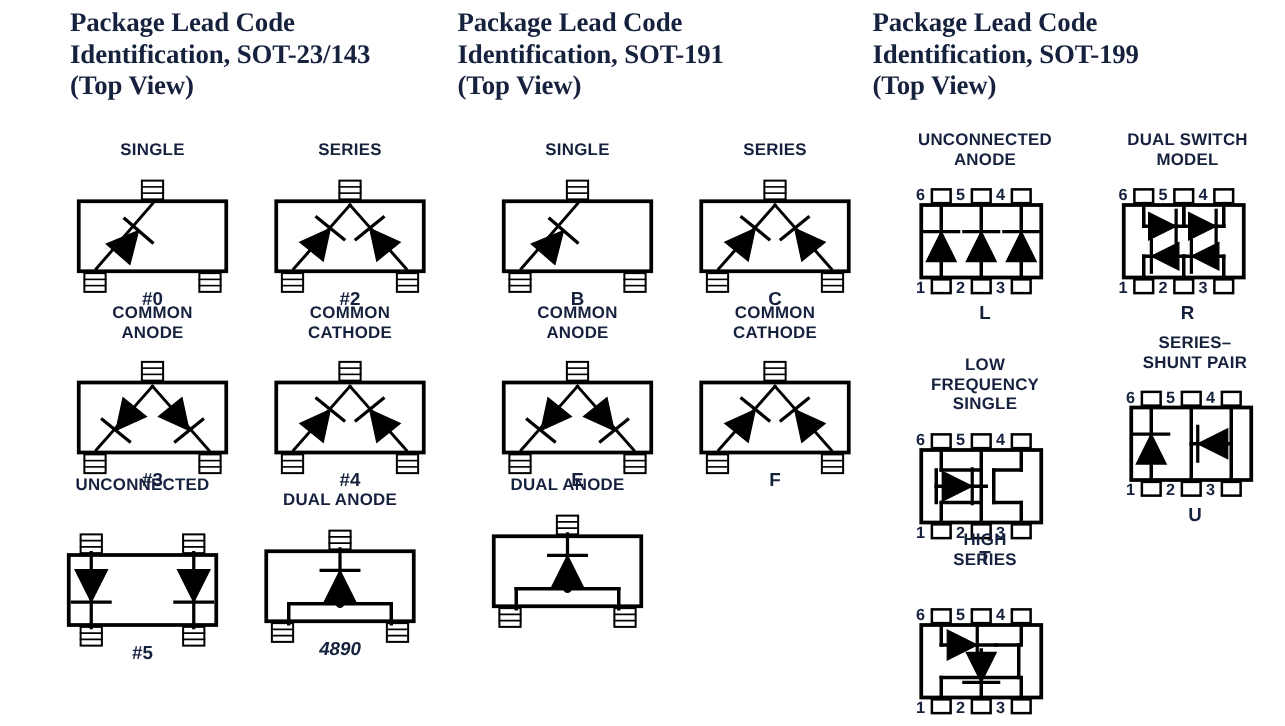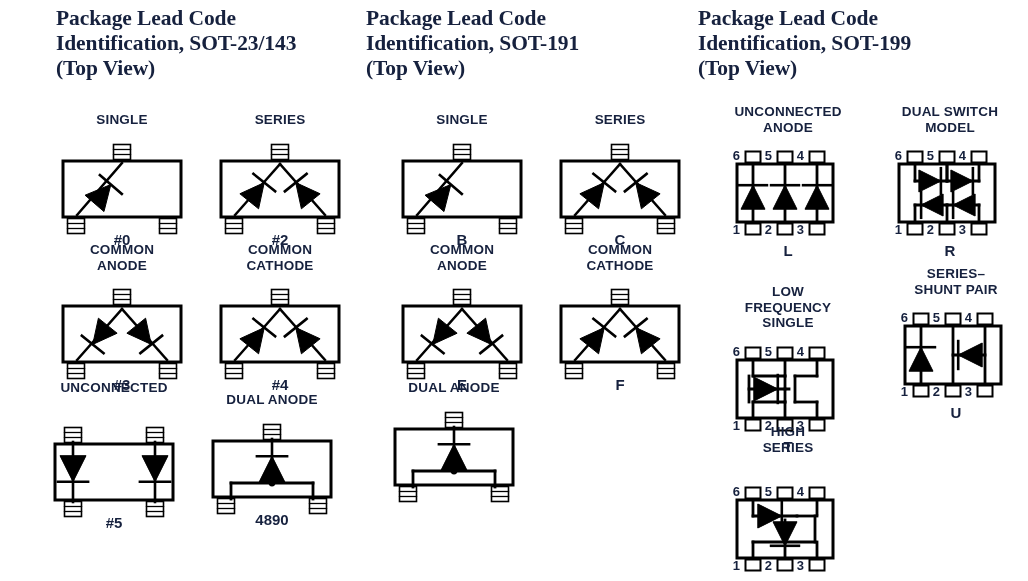--- a/index.html
+++ b/index.html
@@ -182,21 +182,21 @@
           <line x1="104.5" y1="97.5" x2="121.5" y2="97.5" stroke="#000" stroke-width="1.3" stroke-linecap="square"></line>
           <line x1="67" y1="28" x2="67" y2="70" stroke="#000" stroke-width="2.6" stroke-linecap="square"></line>
           <polygon points="80,71.3 54,71.3 67,45.3" fill="#000" stroke="#000" stroke-width="1"></polygon>
           <line x1="82.08" y1="45.3" x2="51.92" y2="45.3" stroke="#000" stroke-width="2.6" stroke-linecap="square"></line>
           <line x1="26" y1="72" x2="108" y2="72" stroke="#000" stroke-width="2.8" stroke-linecap="square"></line>
           <line x1="26" y1="72" x2="26" y2="88" stroke="#000" stroke-width="2.8" stroke-linecap="square"></line>
           <line x1="108" y1="72" x2="108" y2="88" stroke="#000" stroke-width="2.8" stroke-linecap="square"></line>
           <circle cx="67" cy="72" r="3.4" fill="#000"></circle>
         </g>
       </svg>
-      <div class="code" style="top: 118.5px;">4890</div>
+      <div class="code" style="top: 118.5px; font-style: italic;">4890</div>
     </div>
   </div>
 
 <div class="col" id="col2">
   <div class="col-title">
     <div>Package Lead Code</div>
     <div>Identification, SOT-191</div>
     <div>(Top View)</div>
   </div>
 <div class="cell" style="left: 28px; top: 112px; width: 168px; height: 130px;">

